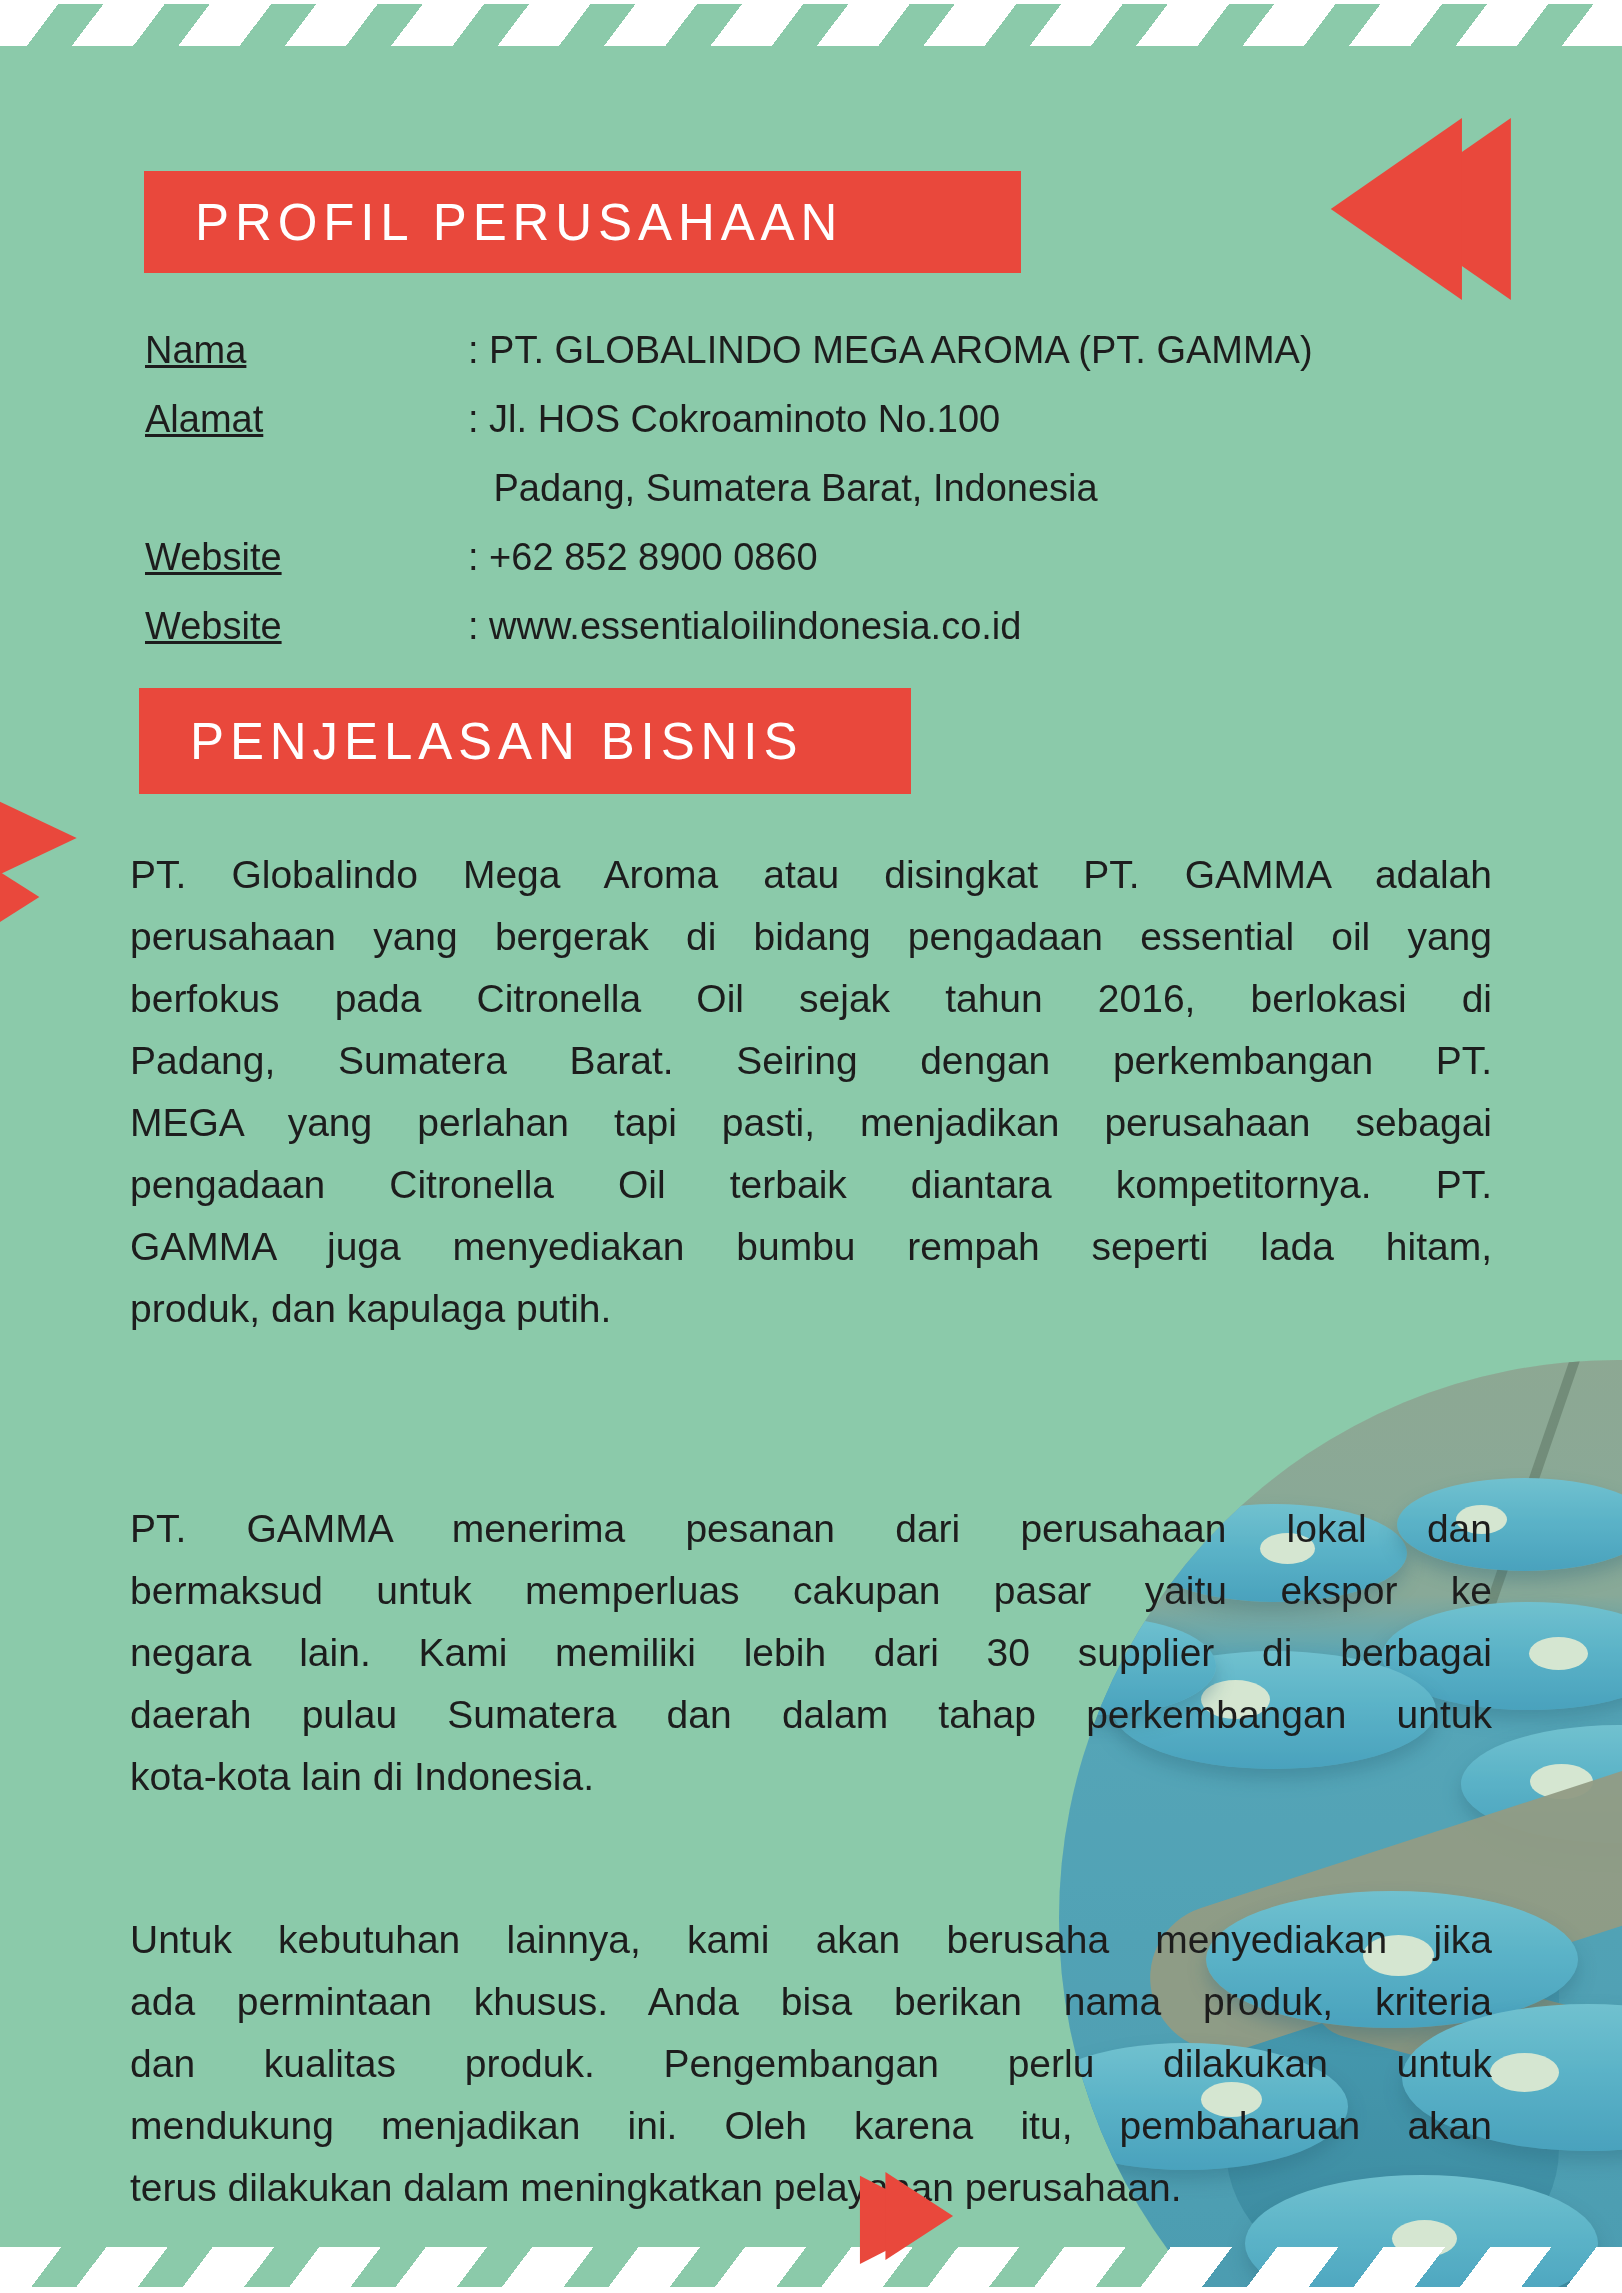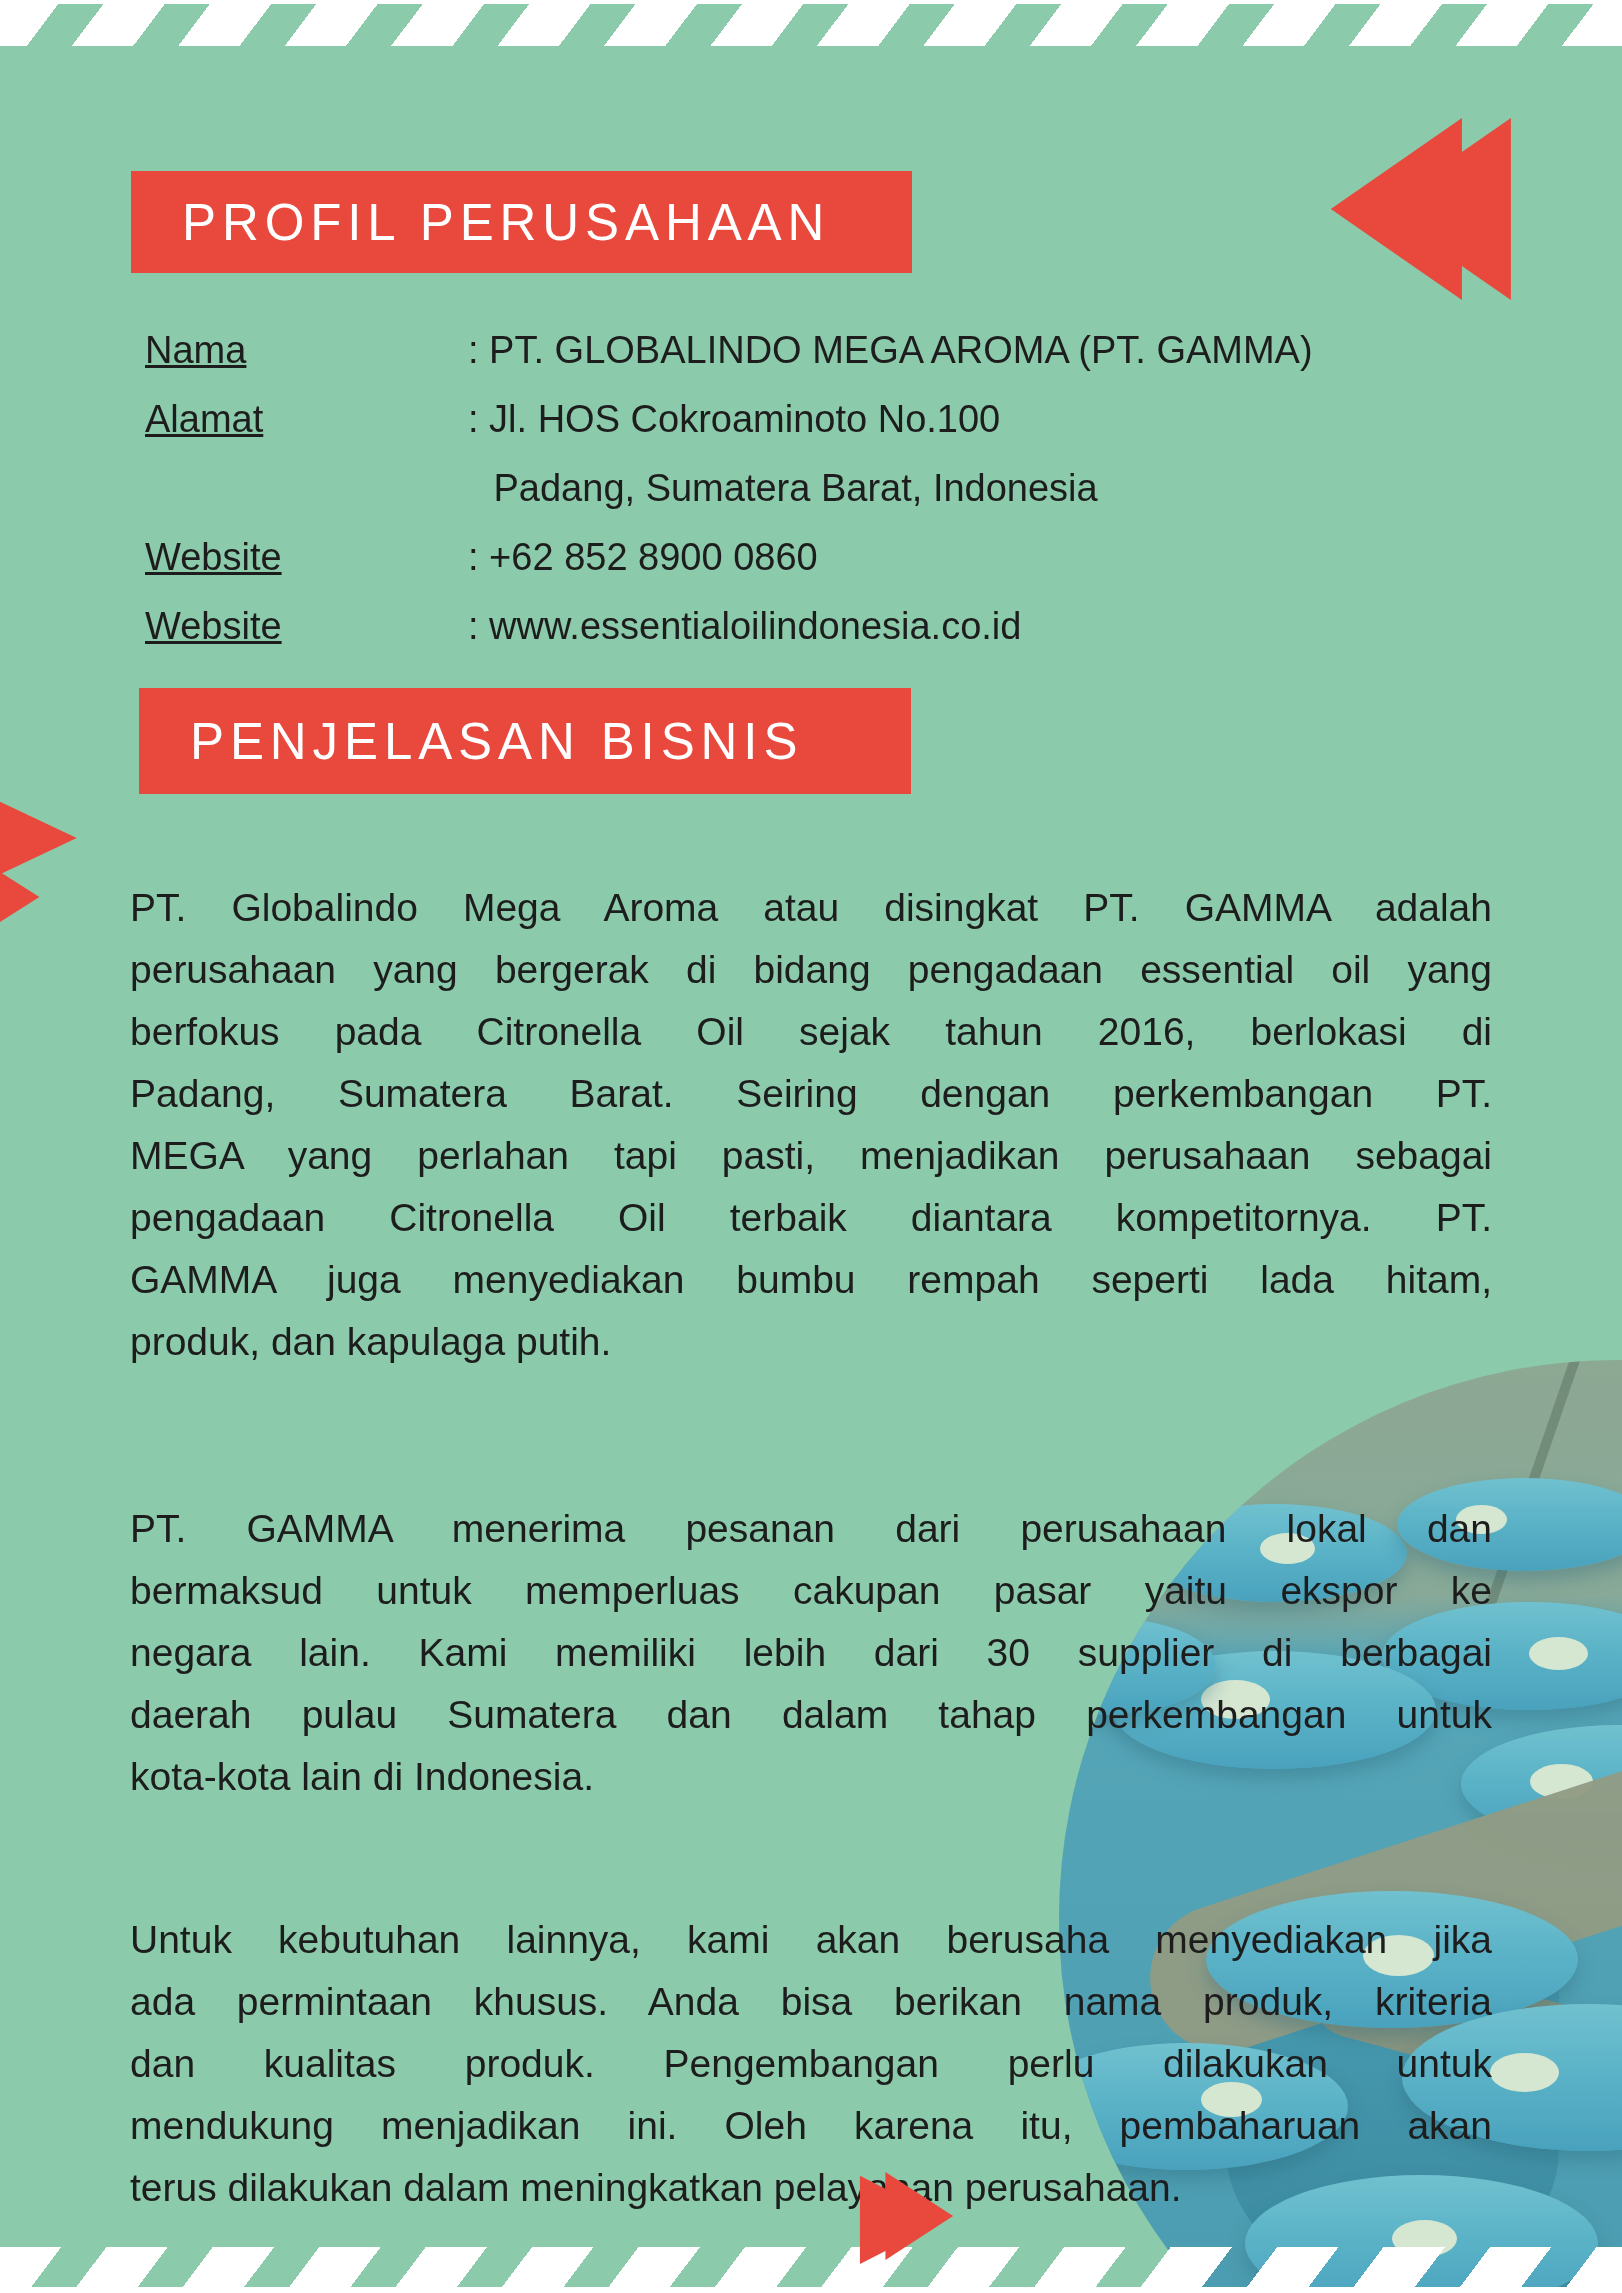--- a/index.html
+++ b/index.html
@@ -10,34 +10,34 @@
   .stripe-band{position:absolute;left:0;width:100%;height:46px;
     background-image:repeating-linear-gradient(127deg,#ffffff 0 49px,rgba(0,0,0,0) 49px 85px);}
   .stripe-band.top{top:0;z-index:4;}
   .stripe-band.bottom{top:2247px;z-index:4;}
   .white-edge{position:absolute;left:0;width:100%;background:#ffffff;z-index:5;}
   .white-edge.top{top:0;height:3.9px;}
   .white-edge.bottom{top:2287px;height:6.9px;}
 
   
   .titlebox{position:absolute;background:#E9483C;display:flex;align-items:center;z-index:3;}
-  .titlebox.profil{left:131px;top:171px;width:781px;height:102px;}
+  .titlebox.profil{left:144px;top:171px;width:877px;height:102px;}
   .titlebox.bisnis{left:139px;top:688px;width:772px;height:106px;}
   .titlebox span{color:#ffffff;font-size:51px;letter-spacing:5.9px;padding-left:51px;white-space:nowrap;}
 
   
   .details{position:absolute;left:145px;top:316px;width:1392px;z-index:3;color:#1d1d1d;font-size:38px;}
   .drow{display:flex;height:69px;align-items:center;}
   .dlabel{width:323px;flex:0 0 323px;text-decoration:underline;}
   .dvalue{white-space:nowrap;}
   .dvalue.indent{padding-left:25.5px;}
 
   
   .para{position:absolute;left:130px;width:1362px;z-index:3;color:#1d1d1d;font-size:39px;line-height:62px;}
-  .para.p1{top:877px;}
+  .para.p1{top:844px;}
   .para.p2{top:1498px;}
   .para.p3{top:1909px;}
   .bline{text-align:justify;text-align-last:justify;}
   .bline.last{text-align-last:left;}
 
   
   .deco{position:absolute;overflow:hidden;}
   .deco polygon{fill:#E9483C;}
   .rewind{left:1313px;top:116px;width:201px;height:186px;z-index:2;}
   .ffleft{left:0;top:784px;width:118px;height:167px;z-index:2;}

